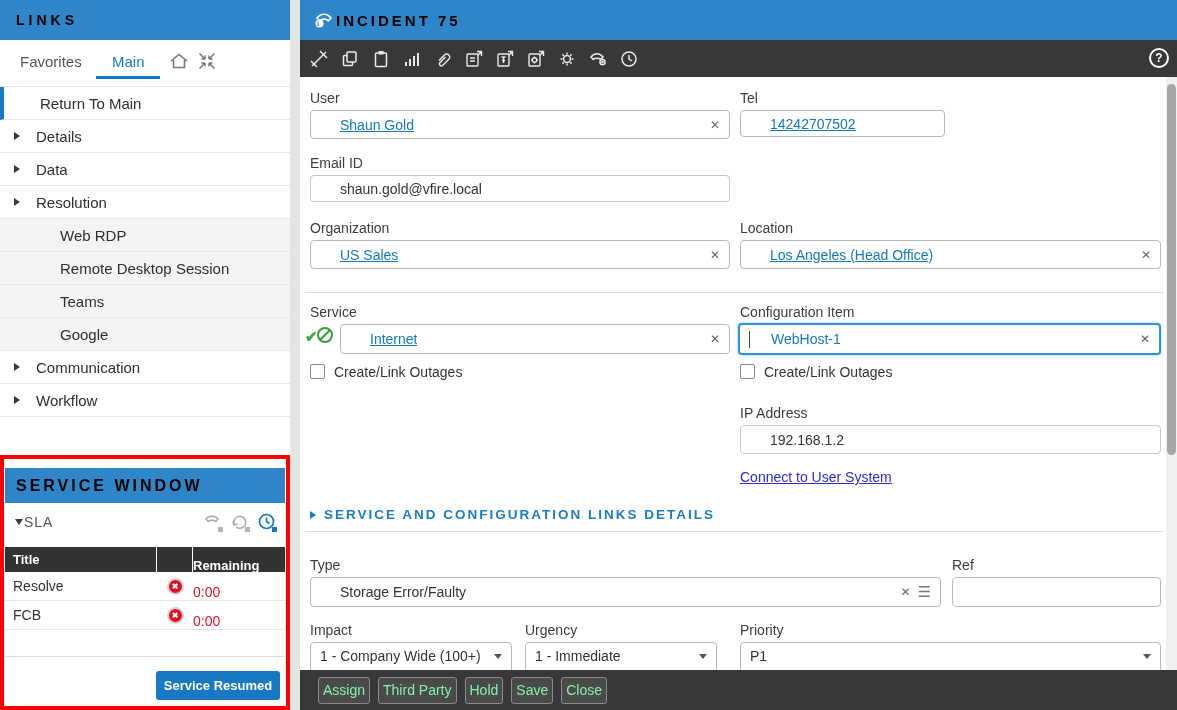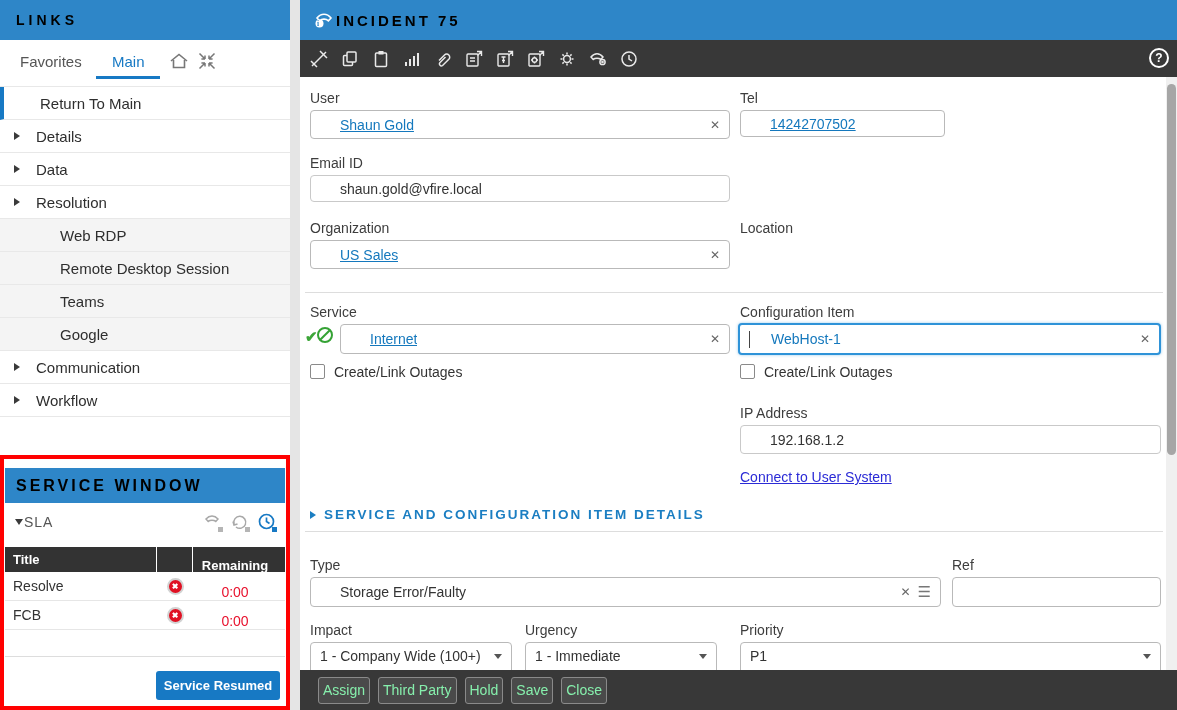--- a/index.html
+++ b/index.html
@@ -54,21 +54,21 @@
     display: flex; align-items: center; padding: 0 8px 0 10px; }
   #sla-label { font-size: 14px; color: #555; letter-spacing: 1px; margin-left: 1px; }
   #sla-icons { margin-left: auto; display: flex; gap: 7px; align-items: center; }
   .sla-ico { position: relative; width: 20px; height: 20px; cursor: pointer; }
   .mini-sq { position: absolute; right: 0; bottom: 0; width: 5px; height: 5px; }
   #sla-table { position: absolute; left: 1px; top: 88px; width: 280px; font-size: 13px; }
   .sla-hrow { display: flex; background: #333; color: #fff; font-weight: bold; height: 25px; align-items: center; }
   .sla-row { display: flex; height: 29px; align-items: center; border-bottom: 1px solid #e6e6e6; font-size: 14px; }
   .c-title { flex: 1; padding-left: 8px; }
   .c-ico { width: 36px; display: flex; justify-content: center; }
-  .c-rem { width: 92px; text-align: center; padding-right: 8px; margin-top: 12px; }
+  .c-rem { width: 92px; text-align: left; padding-right: 8px; margin-top: 12px; }
   .sla-hrow .c-title, .sla-hrow .c-ico { border-right: 1px solid #fff; align-self: stretch; display: flex; align-items: center; }
   .sla-hrow .c-ico { justify-content: center; }
   .rem-val { color: #e8112d; }
   .stop-icon { width: 17px; height: 17px; border-radius: 50%; background: #e01022; border: 2px solid #d2d2d2;
     color: #fff; font-size: 8px; line-height: 13px; text-align: center; font-weight: bold; cursor: pointer; }
   .stop-icon::before { content: "✖"; }
   #sw-divider { position: absolute; left: 1px; top: 197px; width: 280px; height: 1px; background: #ddd; }
   #service-resumed-btn { position: absolute; left: 152px; top: 212px; width: 124px; height: 29px;
     background: #1779c4; color: #fff; border: none; border-radius: 3px; font-size: 13px; font-weight: bold;
     font-family: "Liberation Sans", sans-serif; cursor: pointer; }
@@ -342,20 +342,24 @@
       <span class="val">shaun.gold@vfire.local</span>
     </div>
 
     <div class="lbl" style="left:10px;top:143px">Organization</div>
     <div class="fld" style="left:10px;top:163px;width:420px;height:29px">
       <span class="val link">US Sales</span>
       <span class="clear-x"></span>
     </div>
 
     <div class="lbl" style="left:440px;top:143px">Location</div>
+    <div class="fld" style="left:440px;top:163px;width:421px;height:29px">
+      <span class="val link">Los Angeles (Head Office)</span>
+      <span class="clear-x"></span>
+    </div>
 
     <div class="divider" style="left:5px;top:215px;width:858px"></div>
 
     <div class="lbl" style="left:10px;top:227px">Service</div>
     <span class="abs check-glyph" style="left:5px;top:251px"></span>
     <span class="abs" style="left:16px;top:249px">
       <svg width="18" height="18" viewBox="0 0 18 18" fill="none" stroke="#35a235" stroke-width="2">
         <circle cx="9" cy="9" r="7"></circle>
           <path d="M4.2 13.8 L13.8 4.2"></path>
       </svg>
@@ -380,21 +384,21 @@
 
     <div class="lbl" style="left:440px;top:328px">IP Address</div>
     <div class="fld" style="left:440px;top:348px;width:421px;height:29px;border-color:#c9c9c9">
       <span class="val">192.168.1.2</span>
     </div>
 
     <a class="abs" style="left:440px;top:392px;font-size:14px;color:#2b2bd6;text-decoration:underline;cursor:pointer">Connect to User System</a>
 
     <div id="section-hdr" style="left:10px;top:430px;position:absolute">
       <span class="tri-r"></span>
-      <span>SERVICE AND CONFIGURATION ITEM DETAILS</span>
+      <span>SERVICE AND CONFIGURATION LINKS DETAILS</span>
     </div>
 
     <div class="divider" style="left:5px;top:454px;width:858px"></div>
 
     <div class="lbl" style="left:10px;top:480px">Type</div>
     <div class="fld" style="left:10px;top:500px;width:631px;height:30px">
       <span class="val">Storage Error/Faulty</span>
       <span class="clear-x"></span>
       <span class="hamburger"></span>
     </div>

